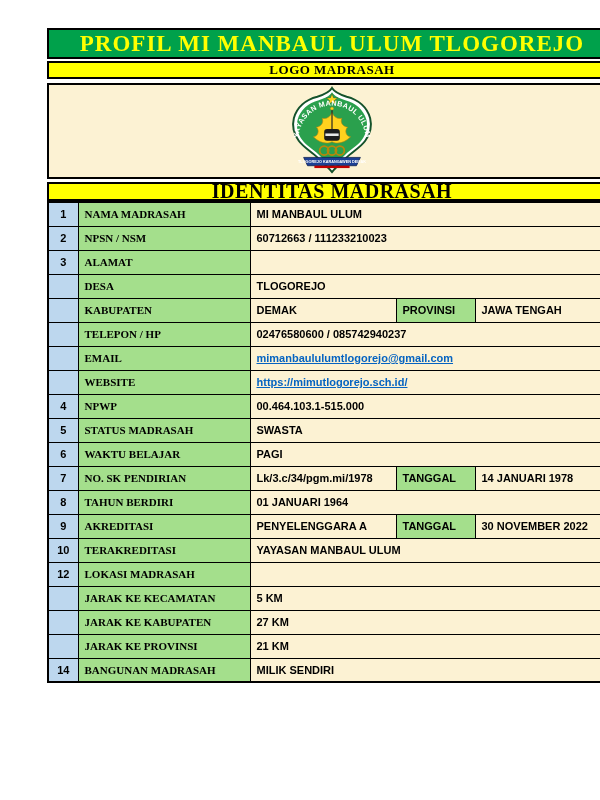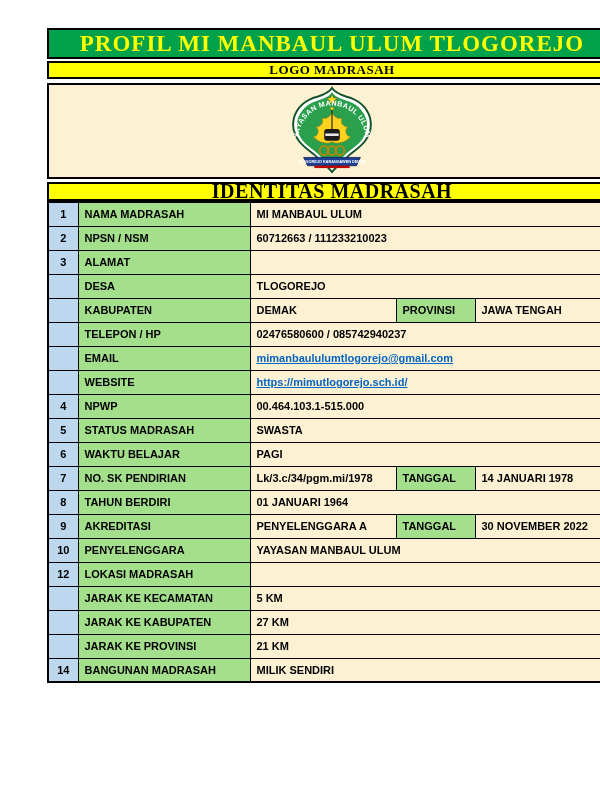--- a/index.html
+++ b/index.html
@@ -44,21 +44,21 @@
     border-collapse:collapse;width:570px;table-layout:fixed;
     border:2px solid var(--border);
   }
   table.profil td{
     border:1px solid var(--border);
     height:24px;padding:0 6px;
     font-size:11px;font-weight:bold;color:#000;
     white-space:nowrap;overflow:hidden;
   }
   td.num{background:var(--num-blue);text-align:center;padding:0;}
-  td.label{background:var(--cell-green);}
+  td.label{background:var(--cell-green);font-family:Liberation Serif, serif;}
   td.value{background:var(--cream);}
   td.subkey{background:var(--cell-green);}
   a.cell-link{color:var(--link);font-weight:bold;}
 </style>
 </head>
 <body>
 
 <div class="content">
 
   <div class="bar title-bar">PROFIL MI MANBAUL ULUM TLOGOREJO</div>
@@ -188,21 +188,21 @@
         </tr>
         <tr>
           <td class="num">9</td>
           <td class="label">AKREDITASI</td>
           <td class="value">PENYELENGGARA A</td>
           <td class="subkey">TANGGAL</td>
           <td class="value">30 NOVEMBER 2022</td>
         </tr>
         <tr>
           <td class="num">10</td>
-          <td class="label">PENYELENGGARA</td>
+          <td class="label">TERAKREDITASI</td>
           <td class="value" colspan="3">YAYASAN MANBAUL ULUM</td>
         </tr>
         <tr>
           <td class="num">12</td>
           <td class="label">LOKASI MADRASAH</td>
           <td class="value" colspan="3"></td>
         </tr>
         <tr>
           <td class="num"></td>
           <td class="label">JARAK KE KECAMATAN</td>

